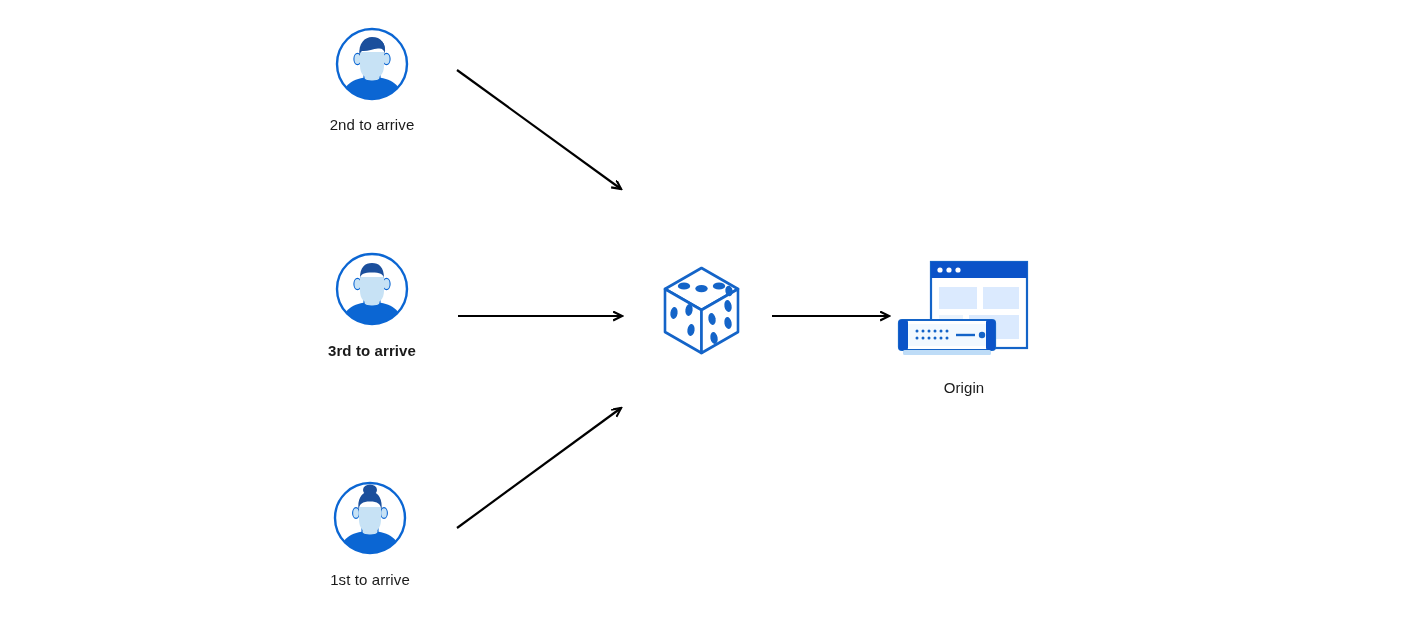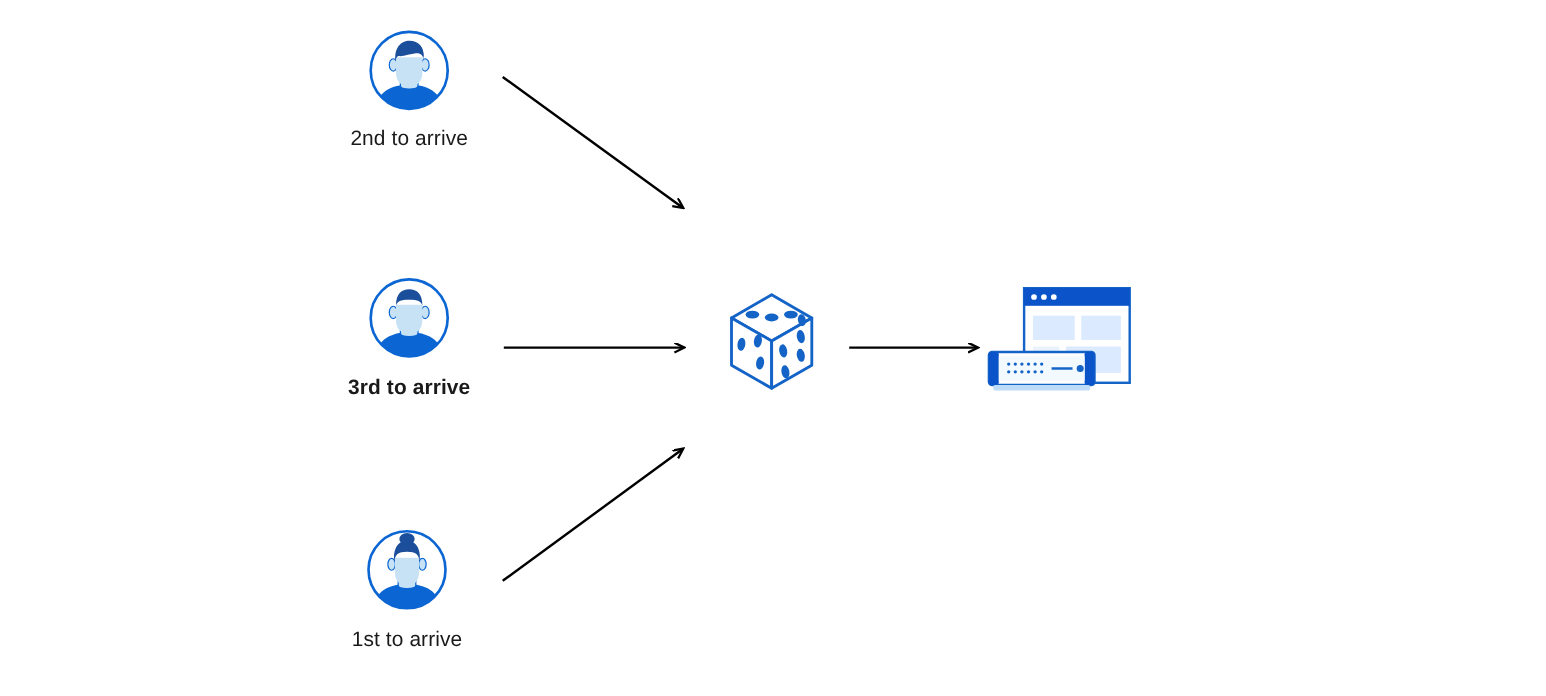--- a/index.html
+++ b/index.html
@@ -20,21 +20,21 @@
   .node {
     position: absolute;
   }
   .avatar-wrap {
     position: absolute;
     width: 76px;
     height: 76px;
   }
   .node-label {
     position: absolute;
-    font-size: 19px;
+    font-size: 15px;
     color: #1a1a1a;
     white-space: nowrap;
     text-align: center;
     font-family: "Liberation Sans", sans-serif;
     letter-spacing: 0.1px;
   }
   .arrow-layer {
     position: absolute;
     left: 0;
     top: 0;
@@ -211,14 +211,15 @@
               <circle cx="40" cy="80" r="1.5"></circle>
             <circle cx="46" cy="80" r="1.5"></circle>
               <circle cx="52" cy="80" r="1.5"></circle>
           </g>
           <line x1="61" y1="77" x2="80" y2="77" stroke="#1464c8" stroke-width="2.4"></line>
           <circle cx="87" cy="77" r="3.2" fill="#1464c8"></circle>
         </g>
       </svg>
     </div>
   </div>
+  <div class="node-label" style="left:864px; top:379px; width:200px;">Origin</div>
 
 </div>
 
 </body></html>

